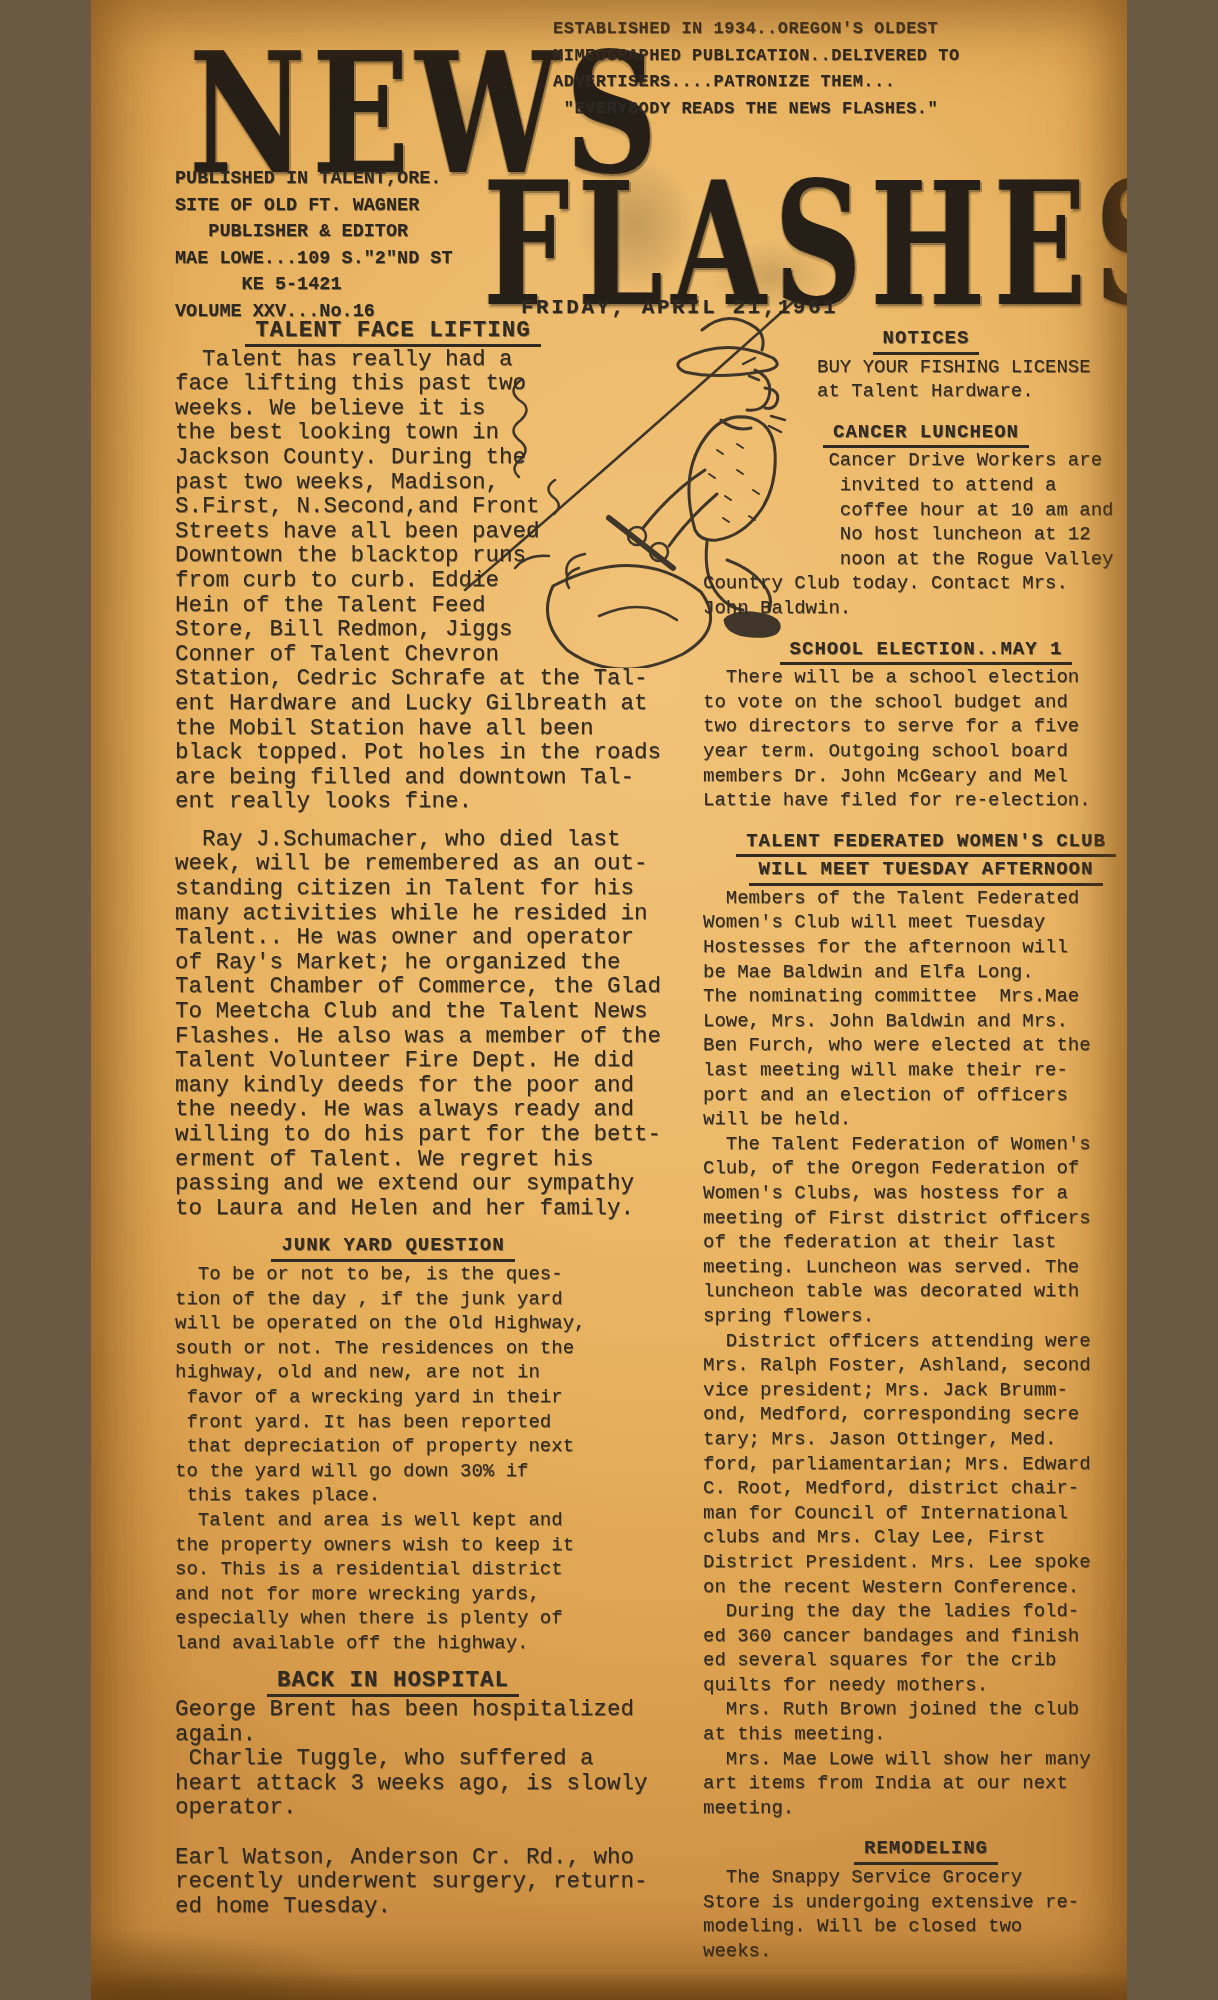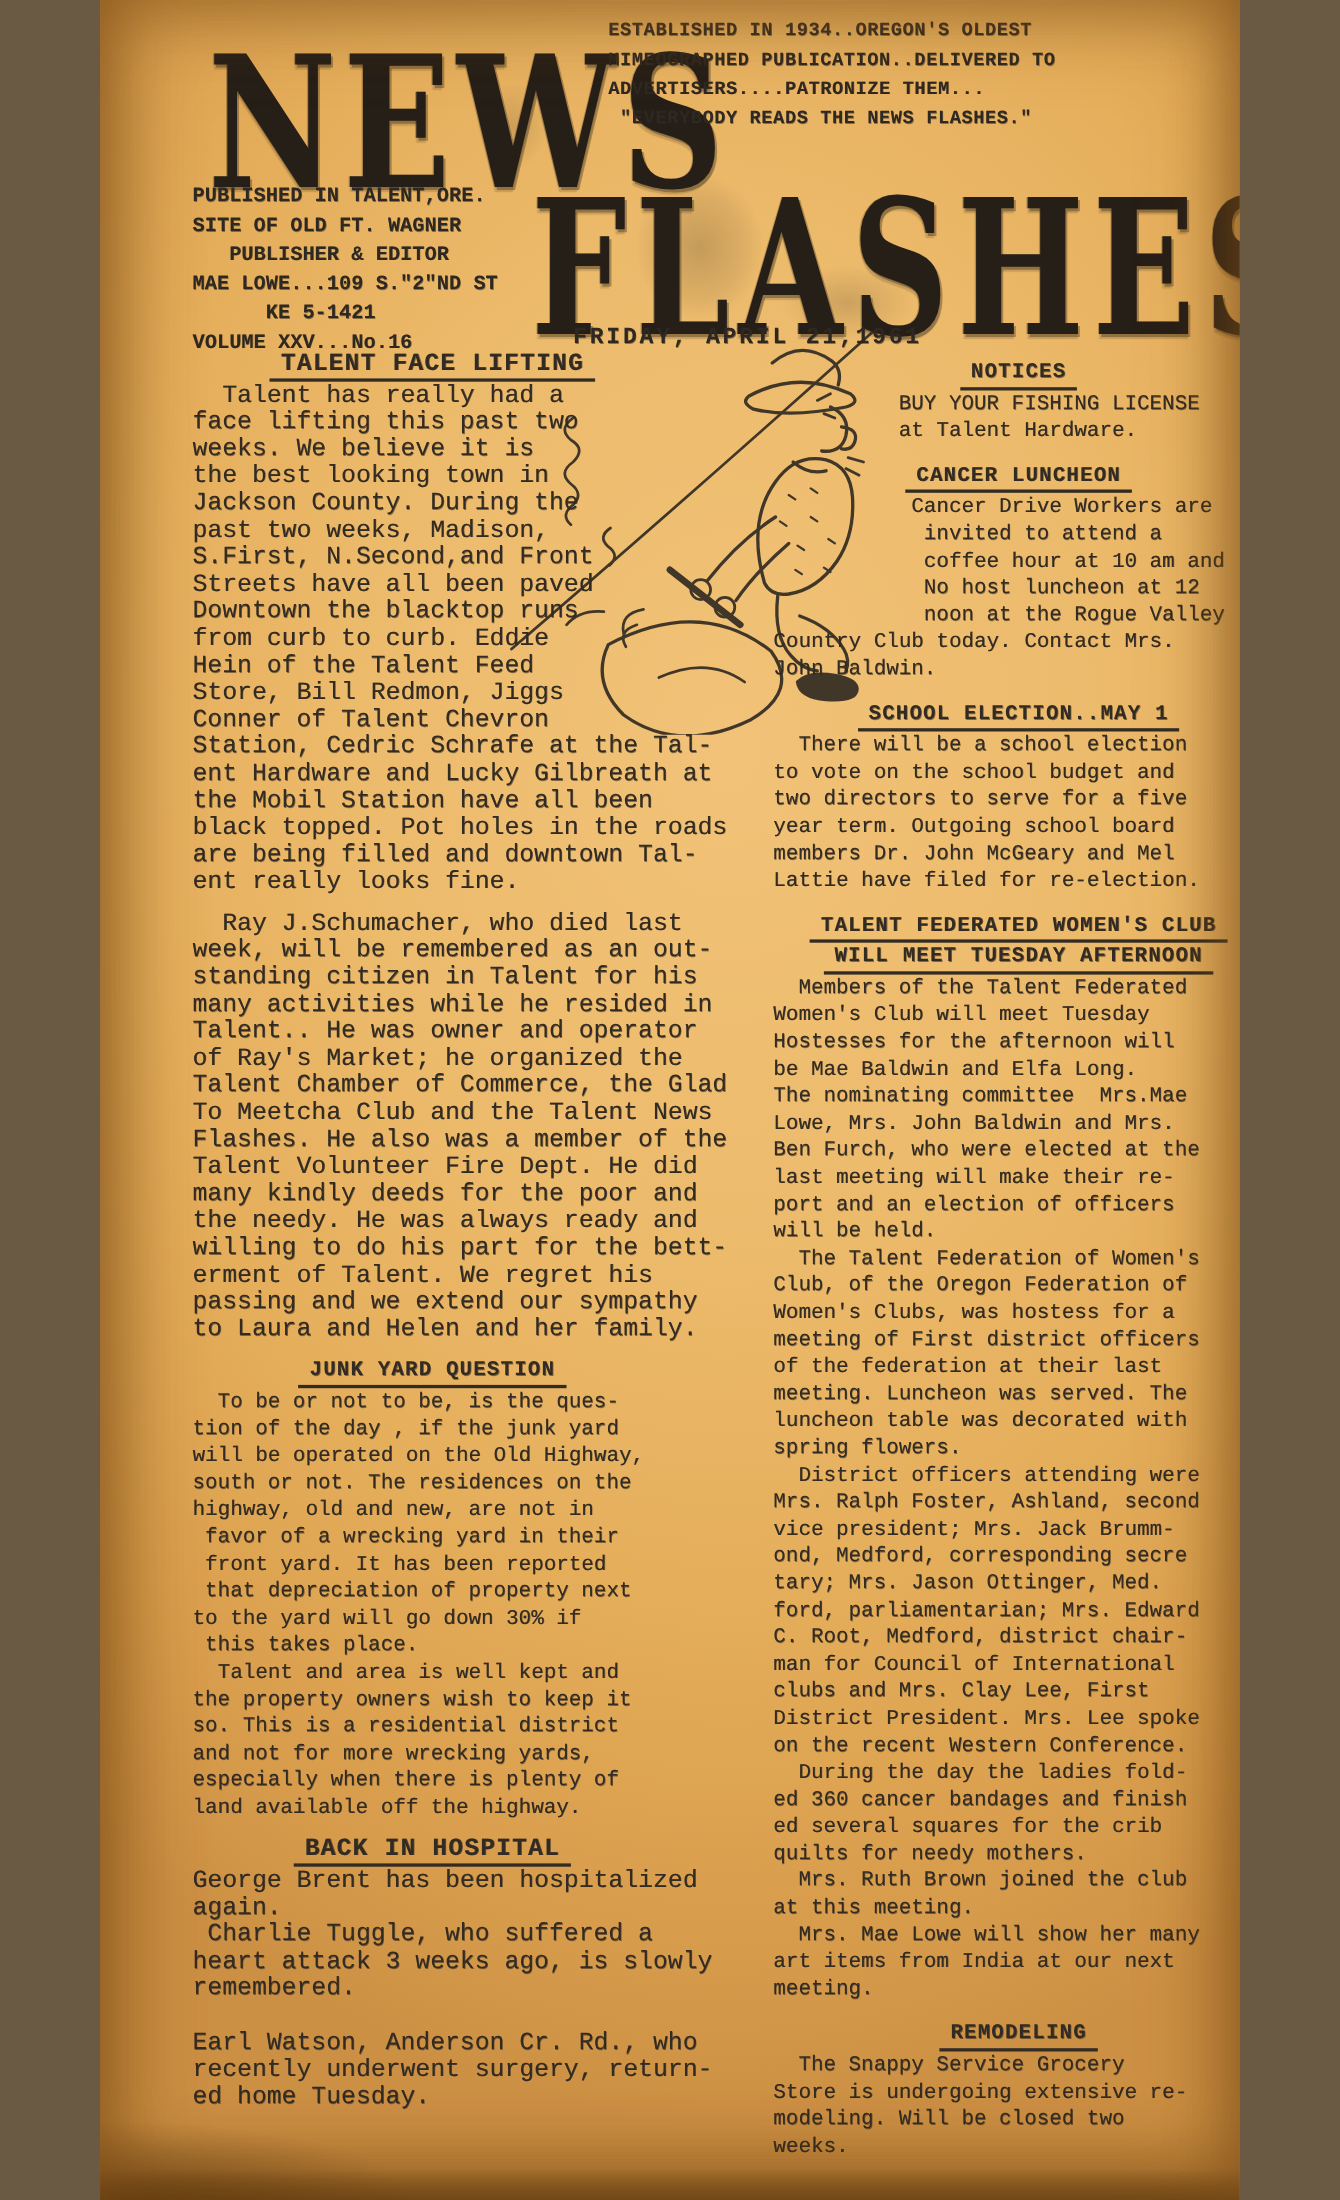--- a/index.html
+++ b/index.html
@@ -194,21 +194,21 @@
         <div class="tline">land available off the highway.</div>
       </div>
       <div class="article pitch-lg">
         <div class="hwrap">
           <div><span class="headline">BACK IN HOSPITAL</span></div>
         </div>
         <div class="tline">George Brent has been hospitalized</div>
         <div class="tline">again.</div>
         <div class="tline"> Charlie Tuggle, who suffered a</div>
         <div class="tline">heart attack 3 weeks ago, is slowly</div>
-        <div class="tline">remembered.</div>
+        <div class="tline">operator.</div>
         <div class="tline">&nbsp;</div>
         <div class="tline">Earl Watson, Anderson Cr. Rd., who</div>
         <div class="tline">recently underwent surgery, return-</div>
         <div class="tline">ed home Tuesday.</div>
       </div>
     </div>
   <div class="col col-right">
       <div class="article pitch-md">
         <div class="hwrap">
           <div><span class="headline">NOTICES</span></div>

